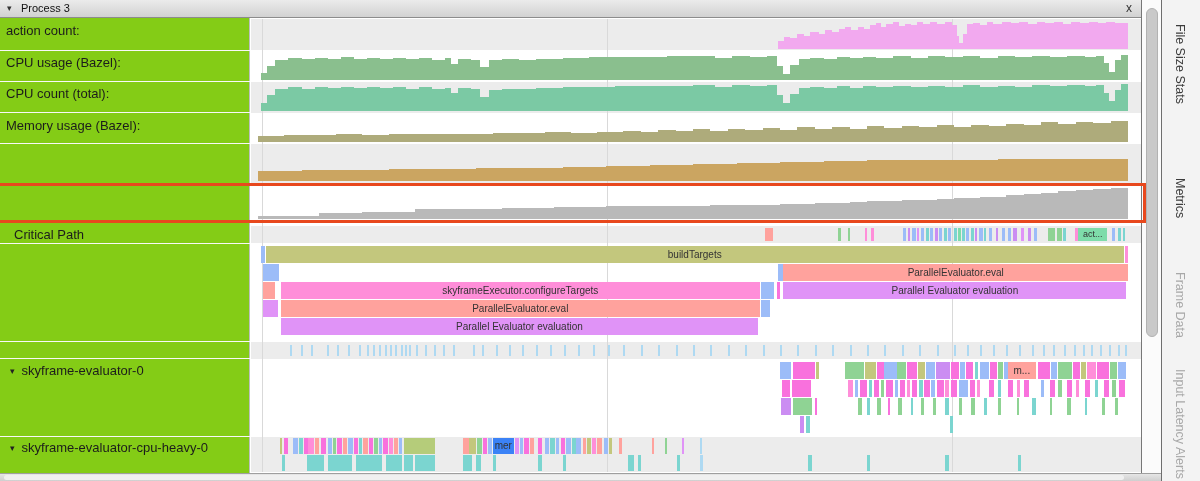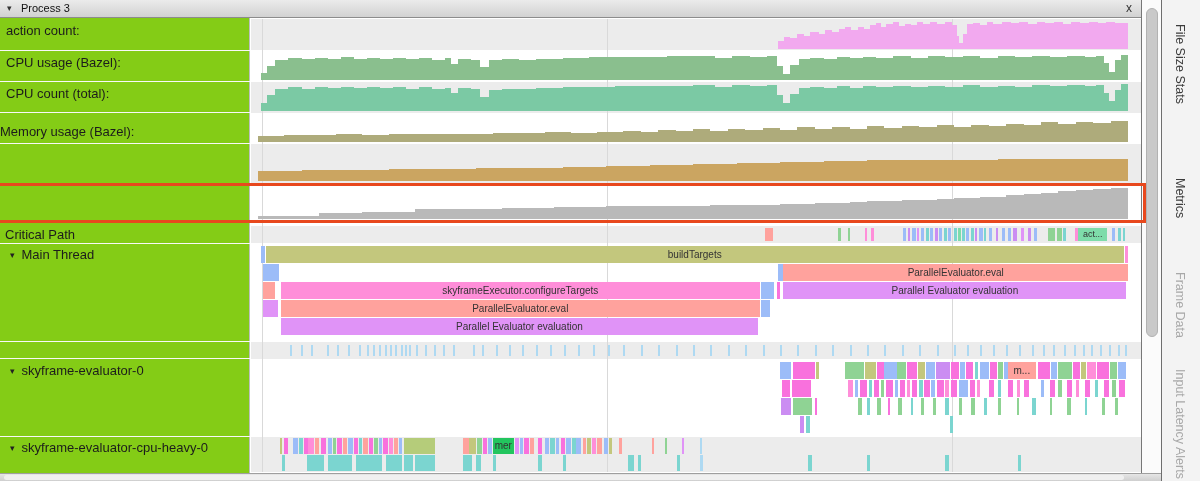--- a/index.html
+++ b/index.html
@@ -58,23 +58,22 @@
         <div class="sep" style="top: 63px;"></div>
         <div class="sep" style="top: 94px;"></div>
         <div class="sep" style="top: 125px;"></div>
         <div class="sep" style="top: 225px;"></div>
         <div class="sep" style="top: 323px;"></div>
         <div class="sep" style="top: 340px;"></div>
         <div class="sep" style="top: 418px;"></div>
         <div class="rowlabel" style="top: 5px; padding-left: 6px;"><span>action count:</span></div>
         <div class="rowlabel" style="top: 37px; padding-left: 6px;"><span>CPU usage (Bazel):</span></div>
         <div class="rowlabel" style="top: 68px; padding-left: 6px;"><span>CPU count (total):</span></div>
-        <div class="rowlabel" style="top: 106px; "><span>Memory usage (Bazel):</span></div>
-        <div class="rowlabel" style="top: 209px; padding-left: 5px;"><span>Critical Path</span></div>
-        <div class="rowlabel" style="top: 229px; padding-left: 10px;"><span class="arr">▾</span><span>Main Thread</span></div>
+        <div class="rowlabel" style="top: 100px; padding-left: 6px;"><span>Memory usage (Bazel):</span></div>
+        <div class="rowlabel" style="top: 209px; padding-left: 14px;"><span>Critical Path</span></div>
         <div class="rowlabel" style="top: 345px; padding-left: 10px;"><span class="arr">▾</span><span>skyframe-evaluator-0</span></div>
         <div class="rowlabel" style="top: 422px; padding-left: 10px;"><span class="arr">▾</span><span>skyframe-evaluator-cpu-heavy-0</span></div>
       </div>
     <div id="trackarea"></div>
     <div id="hibox" style="left: -3px; top: 183px; width: 1149px; height: 40px; border: 3px solid rgb(232, 72, 29);"></div>
   <div class="rowbg" style="top: 19px; height: 31px;"></div>
       <div class="rowbg" style="top: 82px; height: 31px;"></div>
       <div class="rowbg" style="top: 144px; height: 39px;"></div>
       <div class="rowbg" style="top: 226px; height: 17px;"></div>
       <div class="rowbg" style="top: 342px; height: 17px;"></div>
@@ -338,21 +337,21 @@
       <div class="span" style="left: 383.28px; width: 5.22px; top: 438px; height: 16px; line-height: 16px; background: rgb(249, 113, 221);"></div>
       <div class="span" style="left: 389.37px; width: 3.48px; top: 438px; height: 16px; line-height: 16px; background: rgb(255, 142, 217);"></div>
       <div class="span" style="left: 393.72px; width: 4.35px; top: 438px; height: 16px; line-height: 16px; background: rgb(255, 162, 157);"></div>
       <div class="span" style="left: 398.94px; width: 3.48px; top: 438px; height: 16px; line-height: 16px; background: rgb(156, 188, 248);"></div>
       <div class="span" style="left: 404.16px; width: 31.32px; top: 438px; height: 16px; line-height: 16px; background: rgb(181, 204, 122);"></div>
       <div class="span" style="left: 463.32px; width: 5.22px; top: 438px; height: 16px; line-height: 16px; background: rgb(255, 162, 157);"></div>
       <div class="span" style="left: 469.41px; width: 6.96px; top: 438px; height: 16px; line-height: 16px; background: rgb(195, 199, 125);"></div>
       <div class="span" style="left: 477.24px; width: 5.22px; top: 438px; height: 16px; line-height: 16px; background: rgb(143, 211, 148);"></div>
       <div class="span" style="left: 483.33px; width: 3.48px; top: 438px; height: 16px; line-height: 16px; background: rgb(249, 113, 221);"></div>
       <div class="span" style="left: 487.68px; width: 4.35px; top: 438px; height: 16px; line-height: 16px; background: rgb(156, 188, 248);"></div>
-      <div class="span" style="left: 492.9px; width: 20.88px; top: 438px; height: 16px; line-height: 16px; background: #22c55e;">mer</div>
+      <div class="span" style="left: 492.9px; width: 20.88px; top: 438px; height: 16px; line-height: 16px; background: #3b82f6;">mer</div>
       <div class="span" style="left: 514.65px; width: 4.35px; top: 438px; height: 16px; line-height: 16px; background: rgb(224, 147, 247);"></div>
       <div class="span" style="left: 519.87px; width: 3.48px; top: 438px; height: 16px; line-height: 16px; background: rgb(156, 188, 248);"></div>
       <div class="span" style="left: 524.22px; width: 5.22px; top: 438px; height: 16px; line-height: 16px; background: rgb(249, 113, 221);"></div>
       <div class="span" style="left: 530.31px; width: 3.48px; top: 438px; height: 16px; line-height: 16px; background: rgb(255, 162, 157);"></div>
       <div class="span" style="left: 538.14px; width: 4.35px; top: 438px; height: 16px; line-height: 16px; background: rgb(249, 113, 221);"></div>
       <div class="span" style="left: 545.1px; width: 3.48px; top: 438px; height: 16px; line-height: 16px; background: rgb(156, 188, 248);"></div>
       <div class="span" style="left: 550.32px; width: 4.35px; top: 438px; height: 16px; line-height: 16px; background: rgb(123, 213, 208);"></div>
       <div class="span" style="left: 555.54px; width: 3.48px; top: 438px; height: 16px; line-height: 16px; background: rgb(156, 188, 248);"></div>
       <div class="span" style="left: 560.76px; width: 4.35px; top: 438px; height: 16px; line-height: 16px; background: rgb(249, 113, 221);"></div>
       <div class="span" style="left: 565.98px; width: 5.22px; top: 438px; height: 16px; line-height: 16px; background: rgb(156, 188, 248);"></div>

